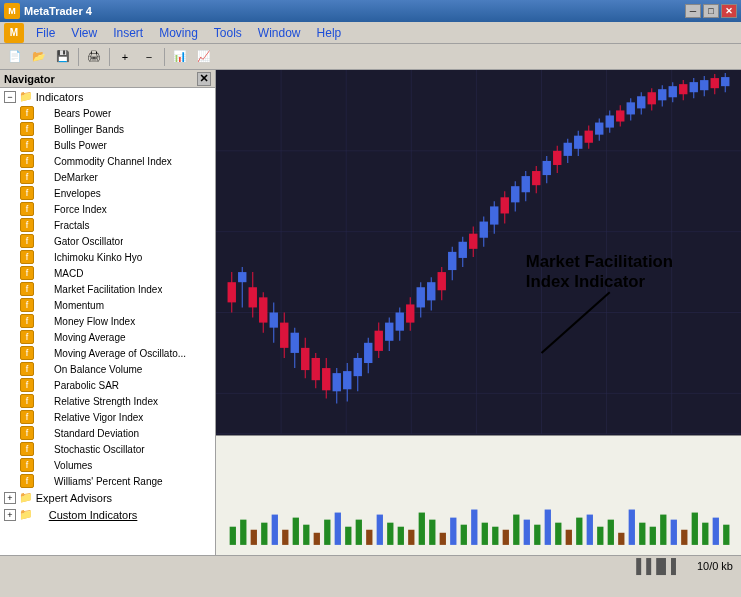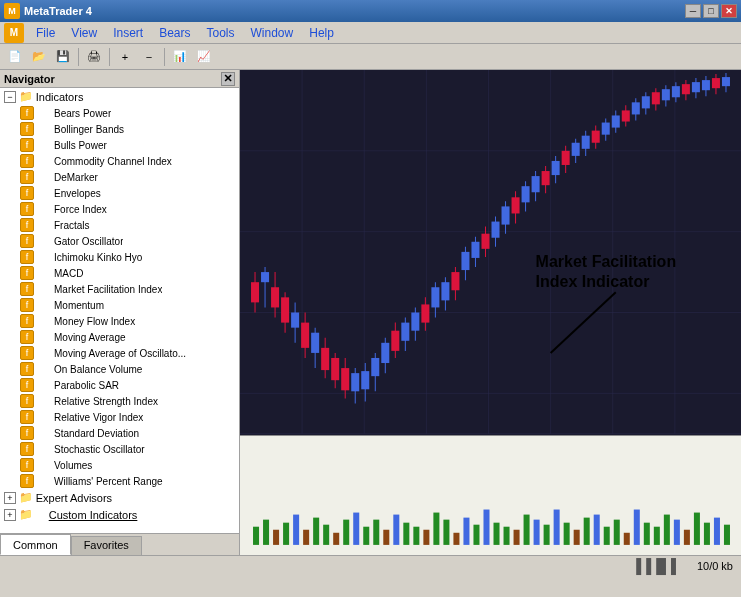--- a/index.html
+++ b/index.html
@@ -116,21 +116,21 @@
     }
 
     
     .main-layout {
       display: flex;
       height: calc(597px - 22px - 22px - 26px - 22px - 20px);
     }
 
     
     .navigator {
-      width: 240px;
+      width: 216px;
       background: #ffffff;
       border-right: 1px solid #a0a0a0;
       display: flex;
       flex-direction: column;
       flex-shrink: 0;
     }
     .navigator-header {
       background: #d4d0c8;
       height: 18px;
       display: flex;
@@ -297,21 +297,21 @@
     <div class="title-btn">□</div>
     <div class="title-btn close-btn">✕</div>
   </div>
 </div>
 
 <div class="menu-bar">
   <div class="menu-logo">M</div>
   <div class="menu-item">File</div>
   <div class="menu-item">View</div>
   <div class="menu-item">Insert</div>
-  <div class="menu-item">Bears</div>
+  <div class="menu-item">Moving</div>
   <div class="menu-item">Tools</div>
   <div class="menu-item">Window</div>
   <div class="menu-item">Help</div>
 </div>
 
 <div class="toolbar">
   <div class="toolbar-btn">📄</div>
   <div class="toolbar-btn">📂</div>
   <div class="toolbar-btn">💾</div>
   <div class="toolbar-sep"></div>
@@ -449,28 +449,20 @@
 
         <div class="tree-section">
           <div class="tree-section-header">
             <div class="tree-expand">+</div>
             <span>📁</span>
             <span style="margin-left:16px;text-decoration:underline;">Custom Indicators</span>
           </div>
         </div>
       </div>
 
-      <div class="navigator-tabs">
-        <div class="nav-tab active">
-          <span>Common</span>
-        </div>
-        <div class="nav-tab">
-          <span>Favorites</span>
-        </div>
-      </div>
     </div>
   </div>
 
   <div class="chart-area">
     <svg class="chart-svg" viewBox="0 0 500 480" preserveAspectRatio="none" xmlns="http://www.w3.org/2000/svg">
 
       <rect width="500" height="480" fill="#1a1a2e"></rect>
 
       <g stroke="#2a2a4e" stroke-width="0.5">
         <line x1="0" y1="80" x2="500" y2="80"></line>

